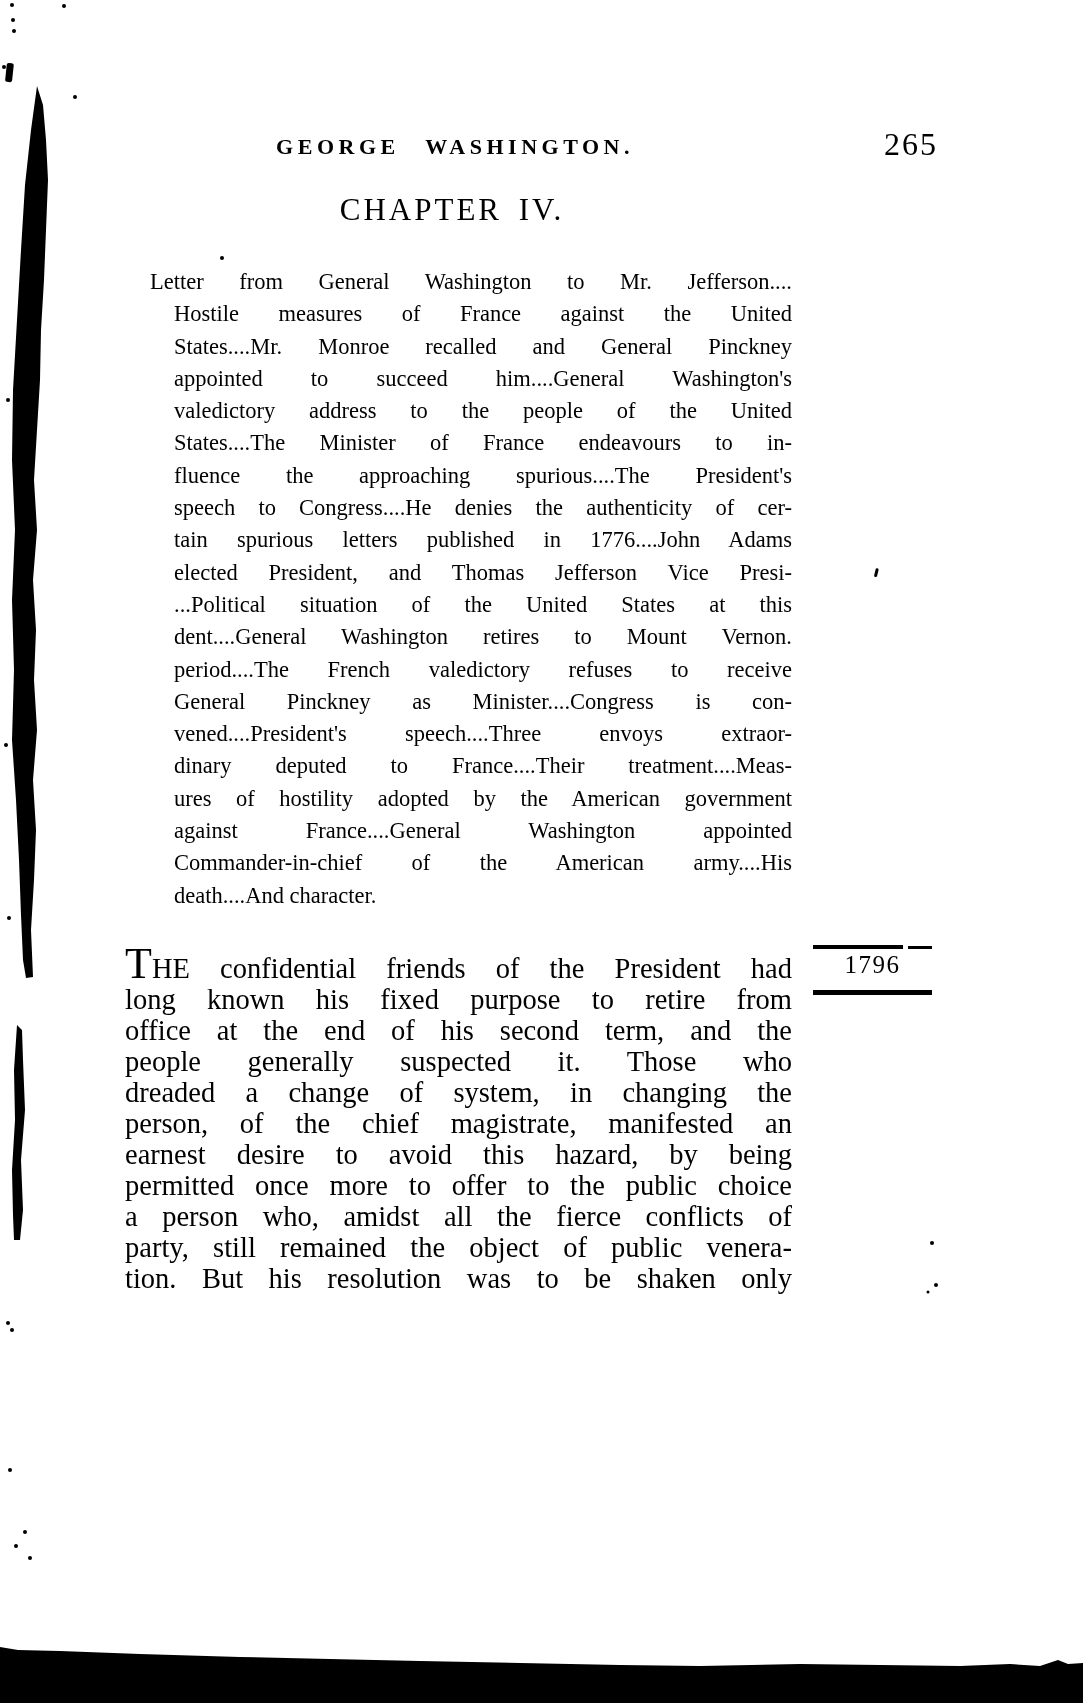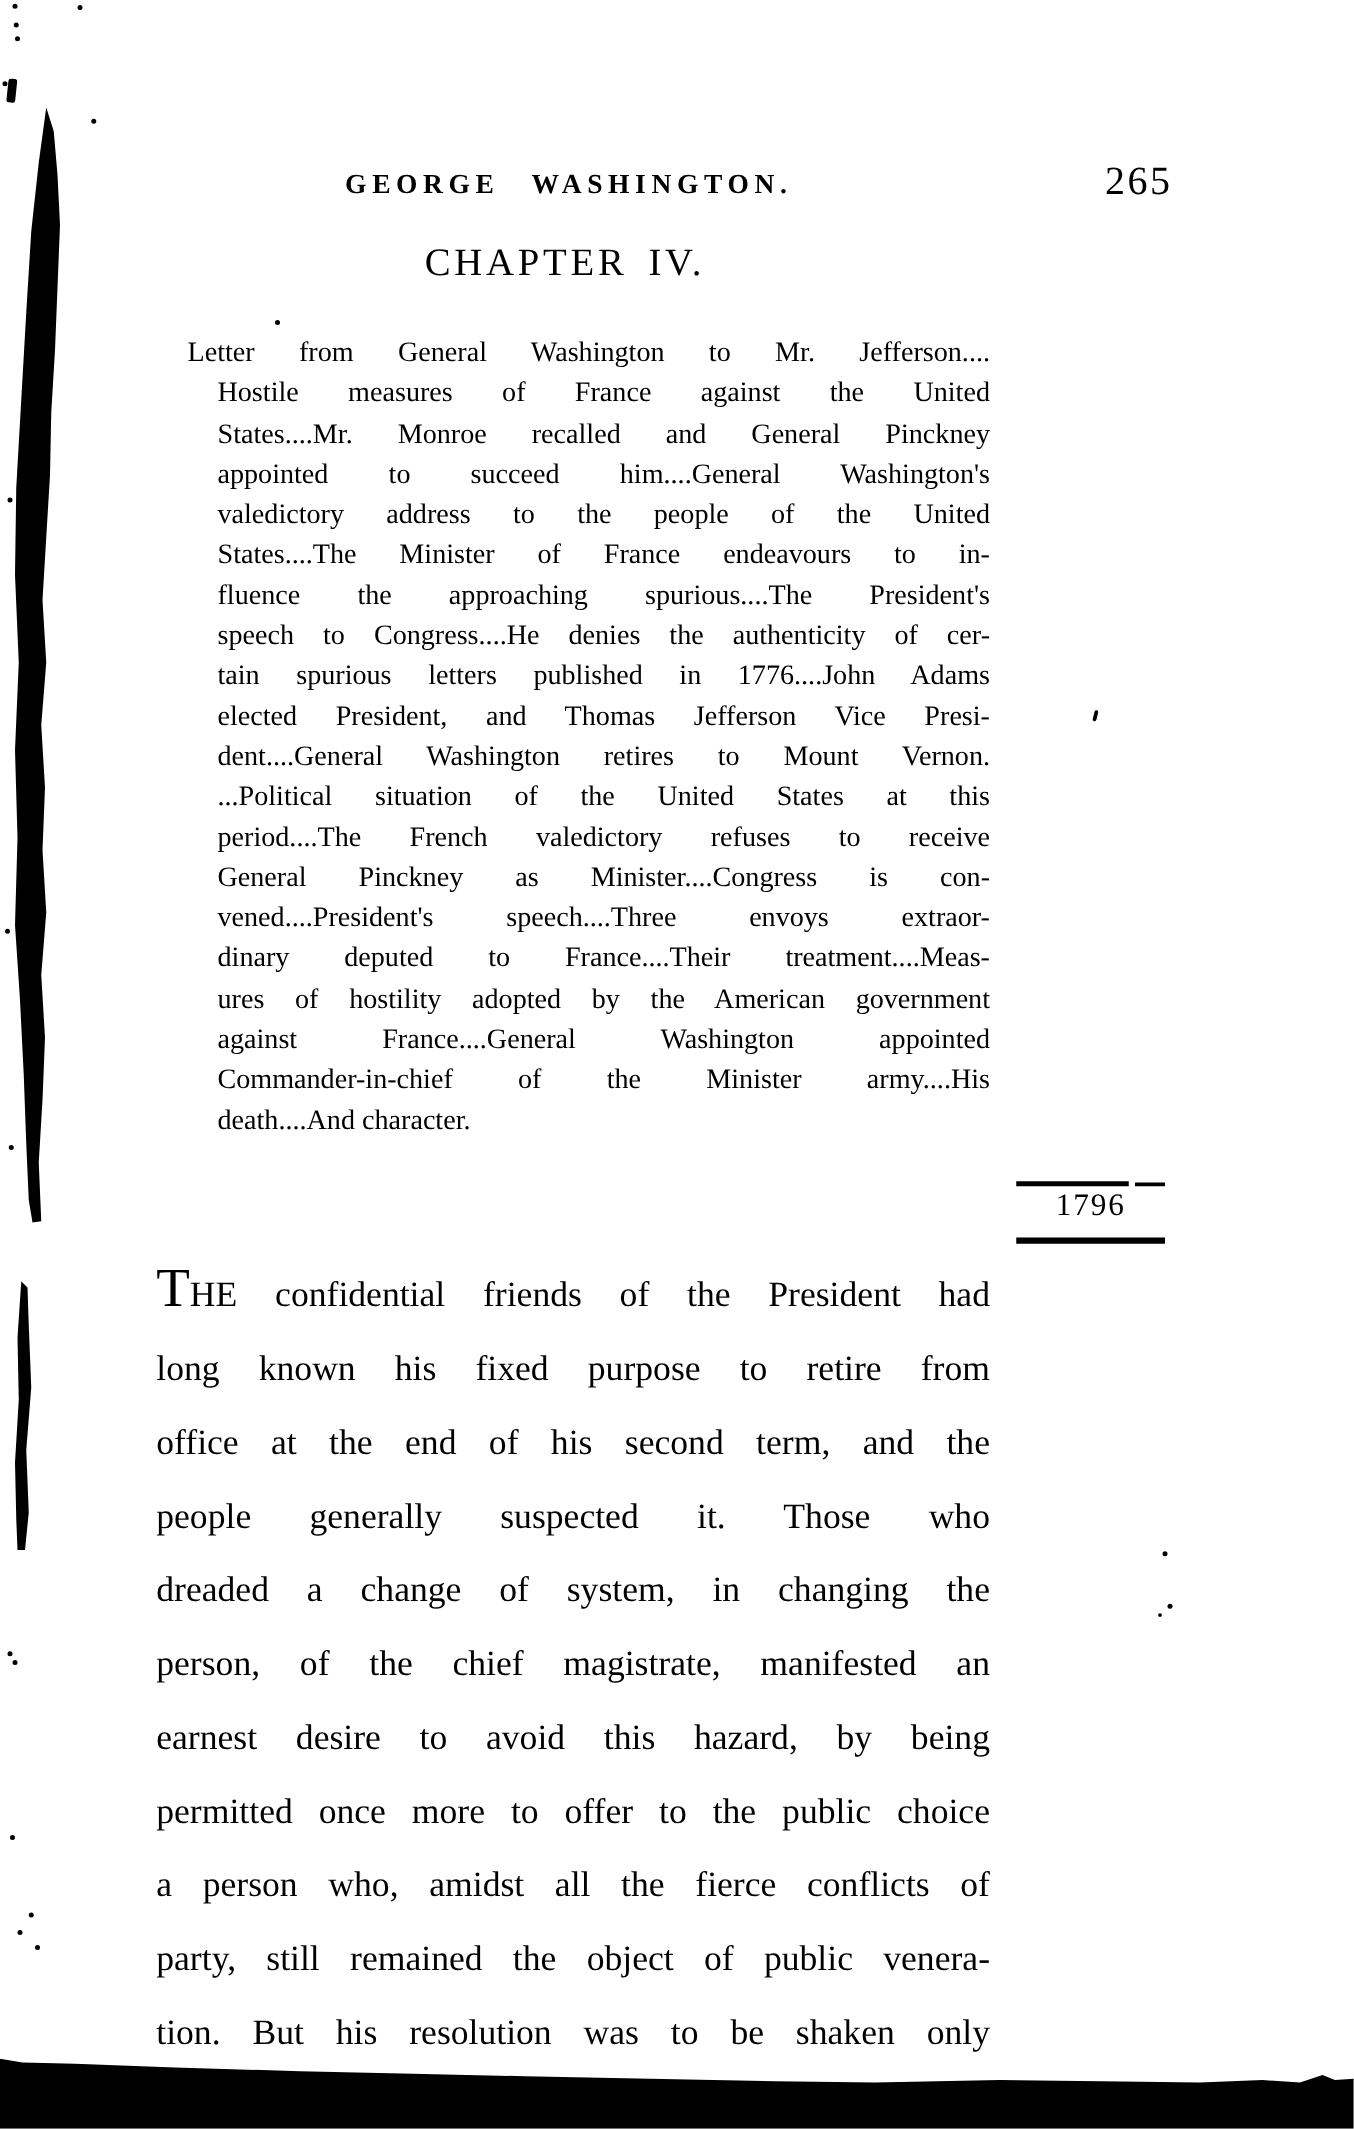--- a/index.html
+++ b/index.html
@@ -31,22 +31,22 @@
     font-size:22.5px;line-height:32.3px;
   }
   .summary .line{
     text-align:justify;text-align-last:justify;text-justify:inter-word;
     margin-left:24px;
   }
   .summary .line.first{margin-left:0;}
   .summary .line.last{text-align-last:left;}
 
   .body-text{
-    position:absolute;left:125px;top:1001px;width:667px;
-    font-size:28.5px;line-height:59px;
+    position:absolute;left:125px;top:948px;width:667px;
+    font-size:28.5px;line-height:31px;
   }
   .body-text .line{
     text-align:justify;text-align-last:justify;text-justify:inter-word;
   }
   .opening-initial{font-size:44px;}
 
   .sidenote-year{
     position:absolute;left:813px;top:951px;width:119px;
     font-size:25px;letter-spacing:1.5px;text-align:center;
   }
@@ -70,29 +70,29 @@
     <div class="line first">Letter from General Washington to Mr. Jefferson....</div>
     <div class="line">Hostile measures of France against the United</div>
     <div class="line">States....Mr. Monroe recalled and General Pinckney</div>
     <div class="line">appointed to succeed him....General Washington's</div>
     <div class="line">valedictory address to the people of the United</div>
     <div class="line">States....The Minister of France endeavours to in-</div>
     <div class="line">fluence the approaching spurious....The President's</div>
     <div class="line">speech to Congress....He denies the authenticity of cer-</div>
     <div class="line">tain spurious letters published in 1776....John Adams</div>
     <div class="line">elected President, and Thomas Jefferson Vice Presi-</div>
+    <div class="line">...Political situation of the United States at this</div>
     <div class="line">dent....General Washington retires to Mount Vernon.</div>
-    <div class="line">...Political situation of the United States at this</div>
     <div class="line">period....The French valedictory refuses to receive</div>
     <div class="line">General Pinckney as Minister....Congress is con-</div>
     <div class="line">vened....President's speech....Three envoys extraor-</div>
     <div class="line">dinary deputed to France....Their treatment....Meas-</div>
     <div class="line">ures of hostility adopted by the American government</div>
     <div class="line">against France....General Washington appointed</div>
-    <div class="line">Commander-in-chief of the Minister army....His</div>
+    <div class="line">Commander-in-chief of the American army....His</div>
     <div class="line last">death....And character.</div>
   </div>
 
   <div class="body-text">
     <div class="line"><span class="opening-initial">T</span><span>HE</span><span> confidential friends of the President had</span></div>
     <div class="line">long known his fixed purpose to retire from</div>
     <div class="line">office at the end of his second term, and the</div>
     <div class="line">people generally suspected it.  Those who</div>
     <div class="line">dreaded a change of system, in changing the</div>
     <div class="line">person, of the chief magistrate, manifested an</div>

